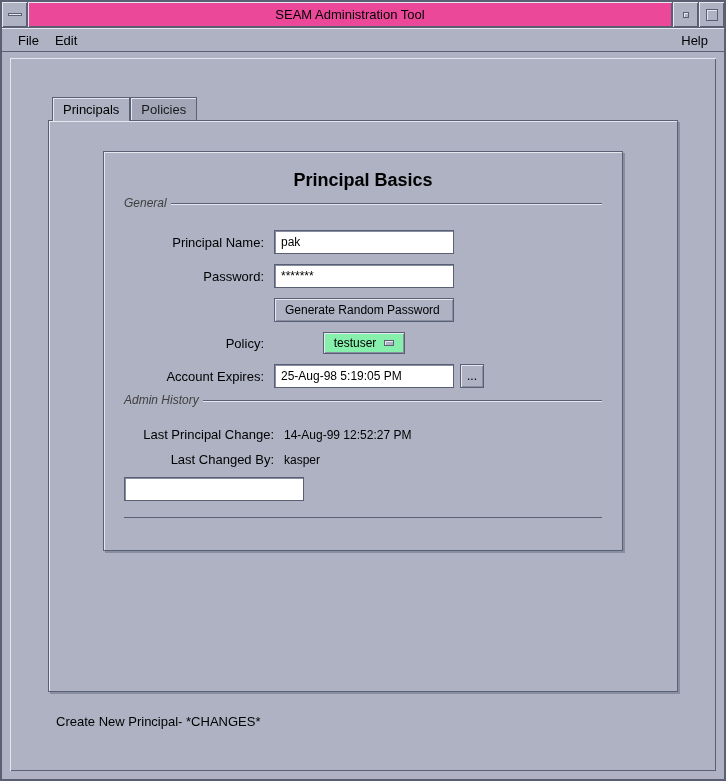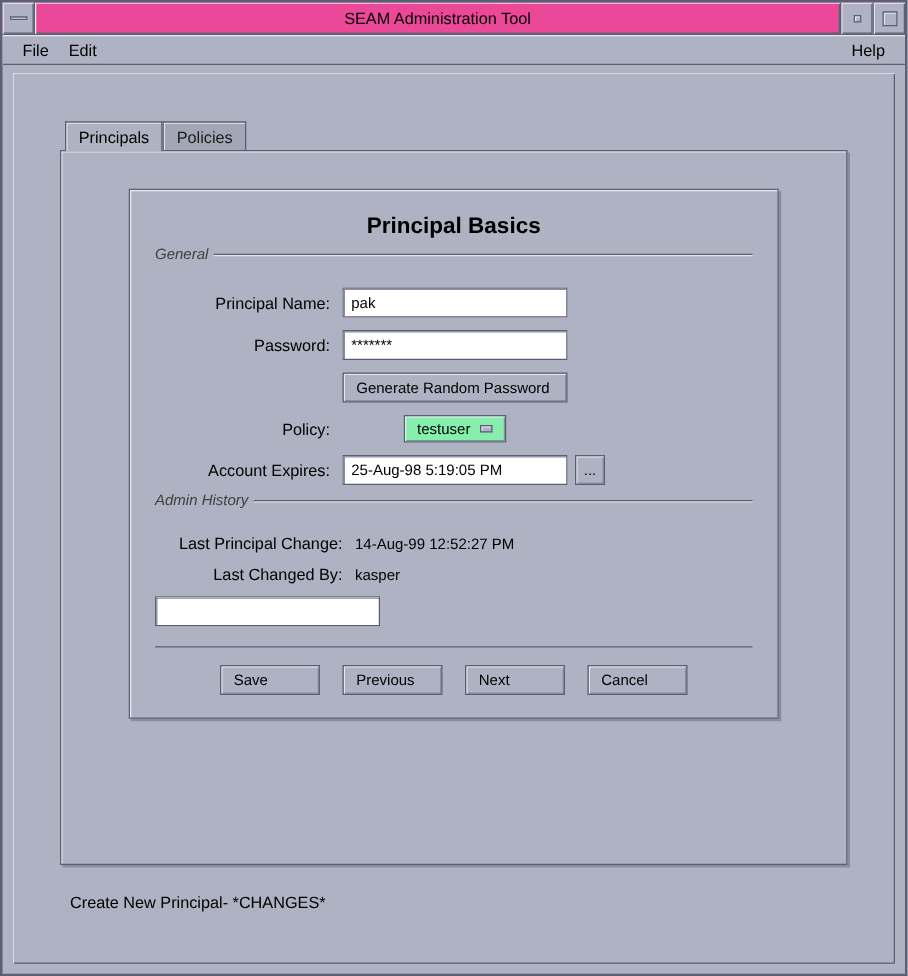--- a/index.html
+++ b/index.html
@@ -282,26 +282,20 @@
             <div>kasper</div>
           </div>
 
           <div class="row">
             <input class="text-input" value="" style="">
           </div>
         </div>
 
         <div class="sep"></div>
 
-        <div class="buttons-row">
-          <button class="btn">Save</button>
-          <button class="btn">Previous</button>
-          <button class="btn">Next</button>
-          <button class="btn">Cancel</button>
-        </div>
 
       </div>
 
     </div>
 
     <div class="statusline">Create New Principal- *CHANGES*</div>
 
   </div>
 
 </div>

